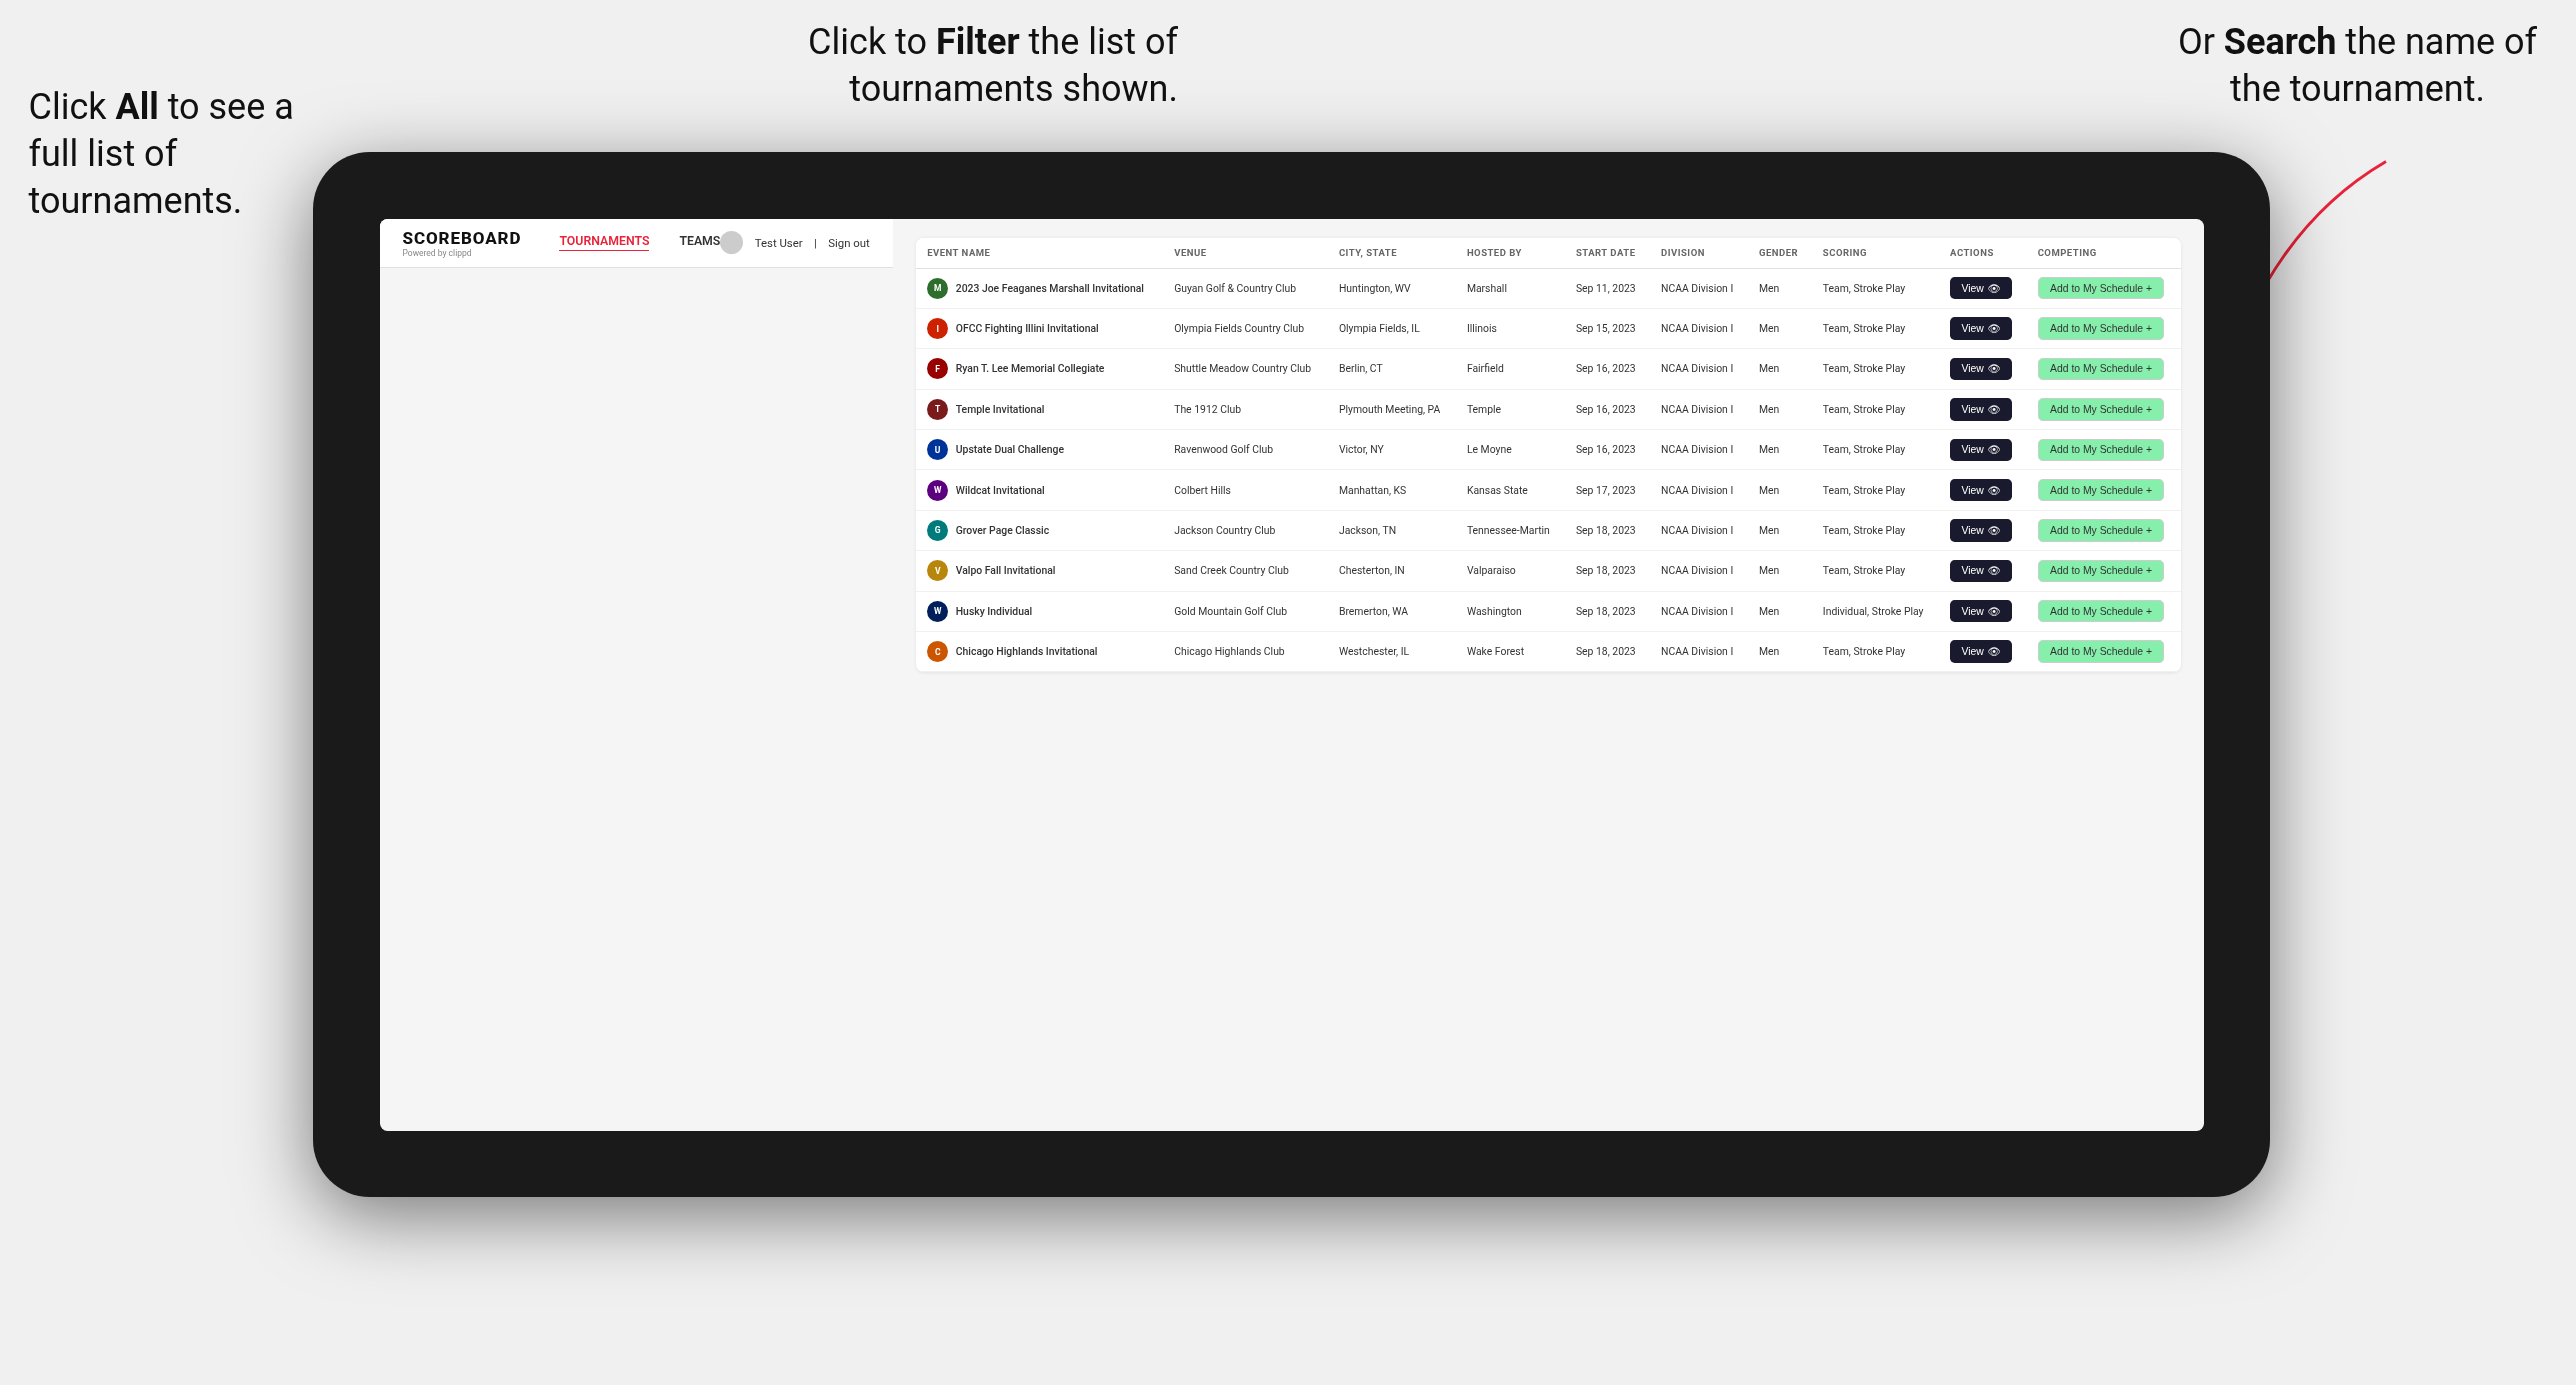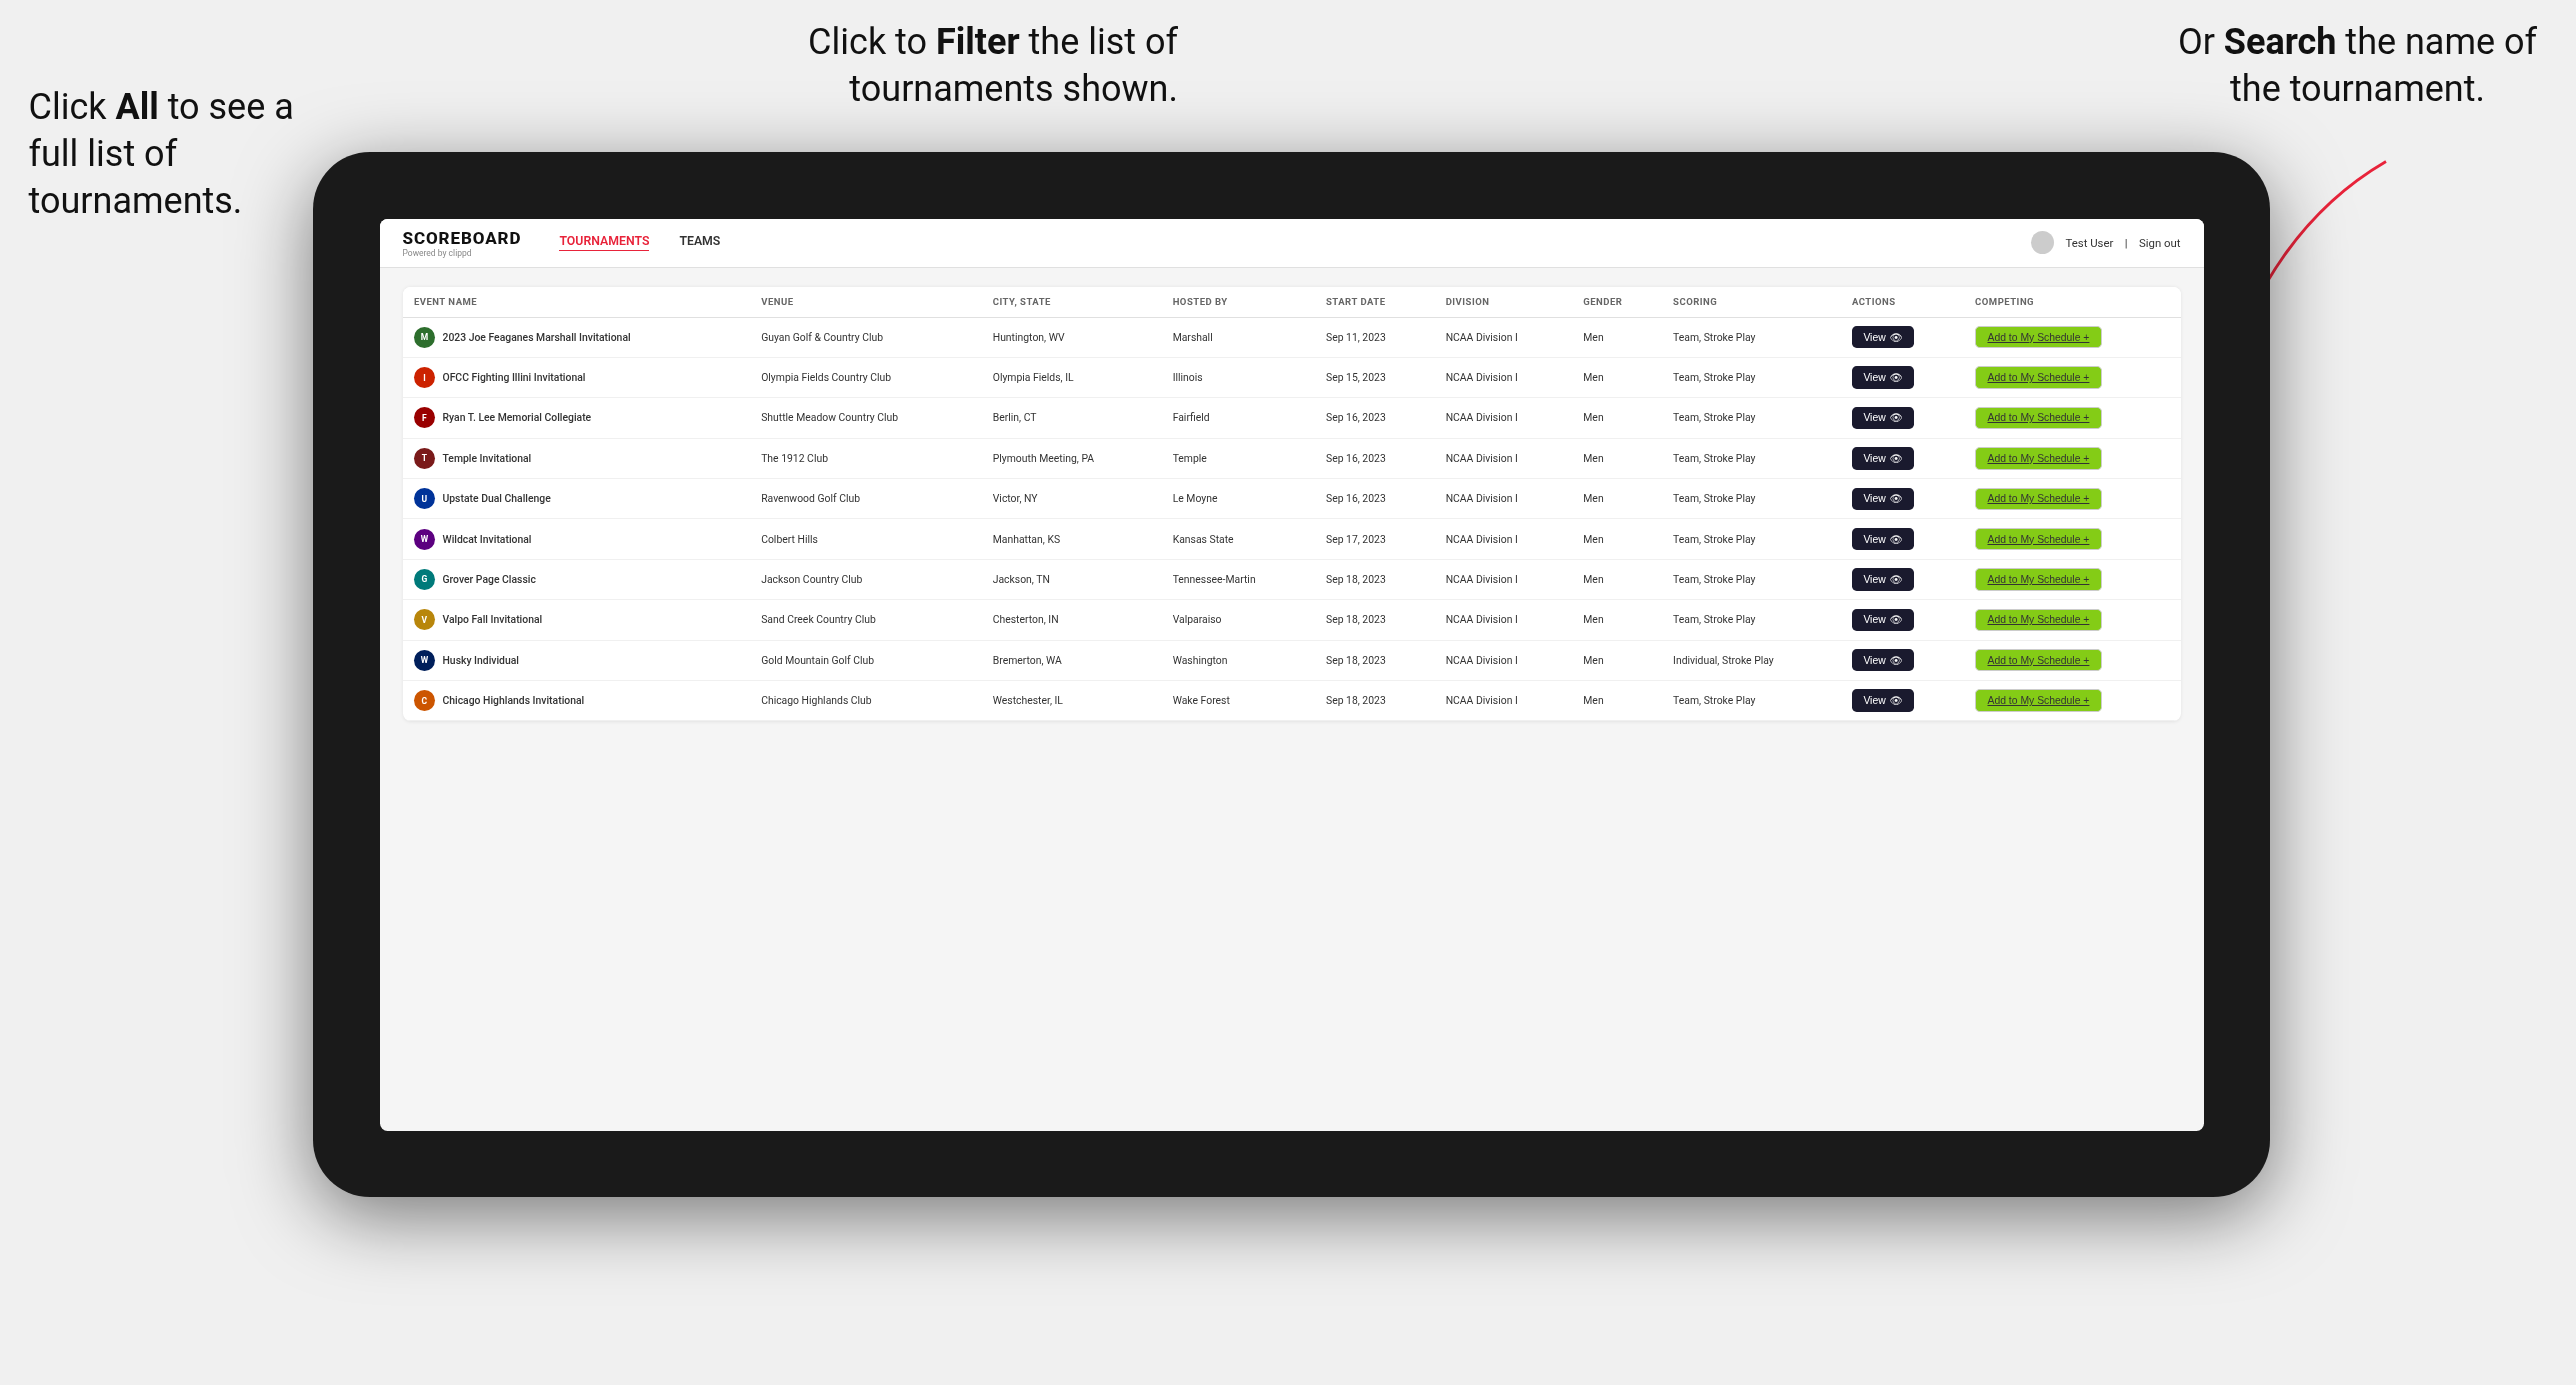--- a/index.html
+++ b/index.html
@@ -62,21 +62,20 @@
       justify-content: center;
     }
 
     .tablet-screen {
       width: 1824px;
       height: 912px;
       background: #f5f5f5;
       border-radius: 7.6px;
       overflow: hidden;
       display: flex;
-      flex-direction: column;
     }
 
     
     .navbar {
       background: #fff;
       height: 49px;
       display: flex;
       align-items: center;
       padding: 0 23px;
       border-bottom: 0.9px solid #e0e0e0;
@@ -264,28 +263,27 @@
       font-size: 10.4px;
       cursor: pointer;
       white-space: nowrap;
     }
 
     .add-schedule-btn {
       display: flex;
       align-items: center;
       gap: 3.8px;
       padding: 4.7px 11.4px;
-      background: #84cc16;
+      background: #86efac;
       color: #333;
       border: 0.9px solid #ccc;
       border-radius: 4.7px;
       font-size: 10.4px;
       cursor: pointer;
       white-space: nowrap;
-      text-decoration: underline;
     }
 
     .small-text {
       font-size: 9.5px;
       color: #555;
     }
 
     
     .logo-green { background: #2d6e2d; color: #fff; }
     .logo-red { background: #cc2200; color: #fff; }

